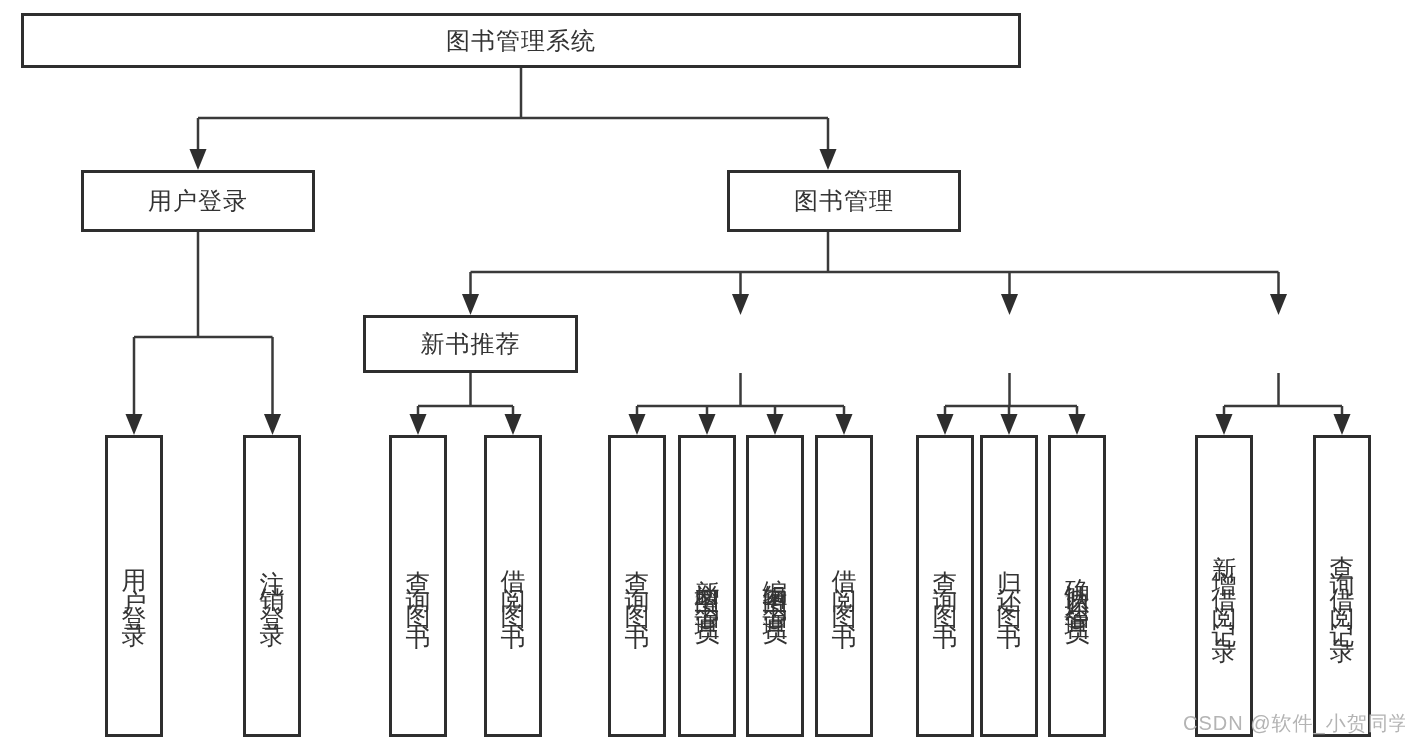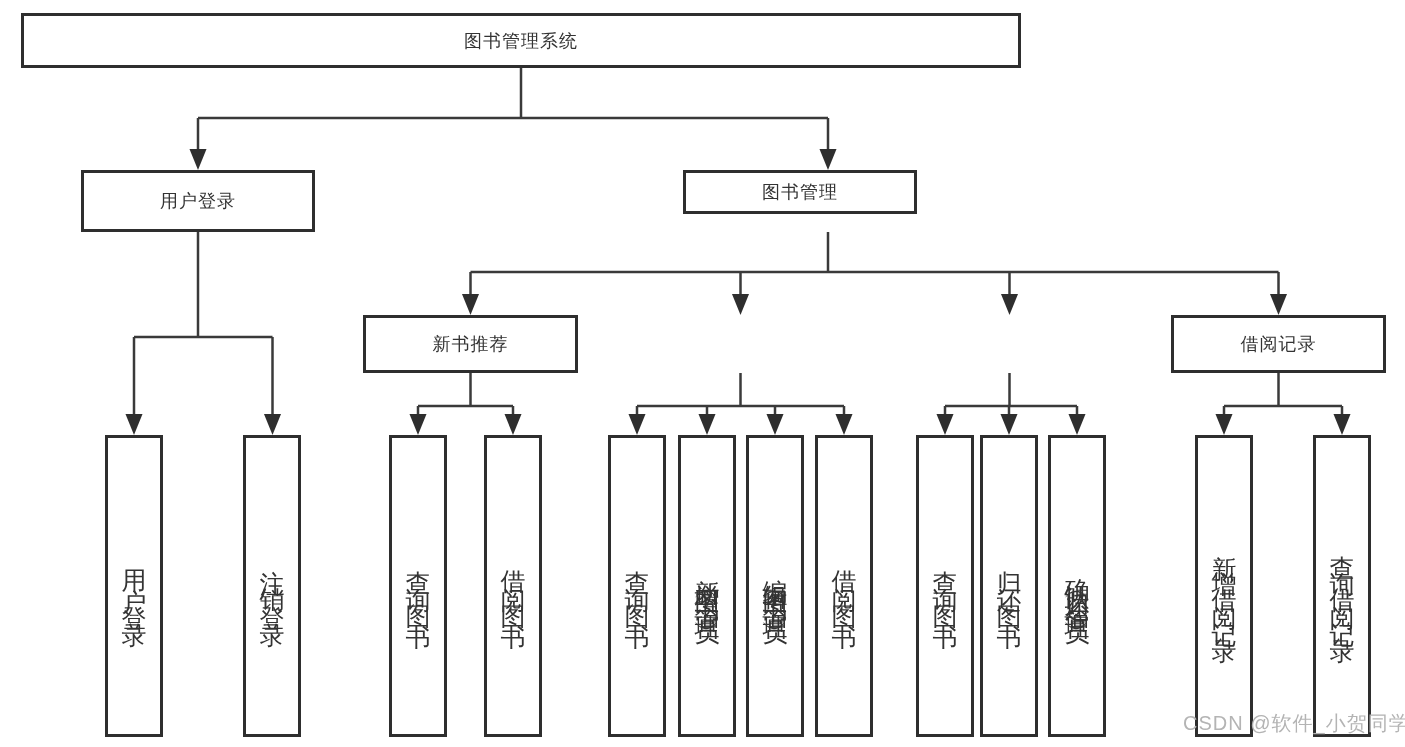--- a/index.html
+++ b/index.html
@@ -34,39 +34,39 @@
     box-sizing: border-box;
     background: #ffffff;
     border: 3px solid #2e2e2e;
     color: #333333;
     display: flex;
     align-items: center;
     justify-content: center;
     text-align: center;
   }
   .hbox {
-    font-size: 18px;
+    font-size: 24px;
     letter-spacing: 1px;
   }
   .vbox {
     writing-mode: vertical-rl;
     text-orientation: mixed;
     font-size: 25px;
     width: 58px;
     height: 302px;
     top: 435px;
     line-height: 1;
   }
   .sp-wide  { letter-spacing: 18px; }
   .sp-mid   { letter-spacing: 17px; }
   .sp-tight { letter-spacing: 6px; }
   
   .root { left: 21px;  top: 13px;  width: 1000px; height: 55px; }
   .l2a  { left: 81px;  top: 170px; width: 234px;  height: 62px; }
-  .l2b  { left: 683px; top: 170px; width: 234px;  height: 44px; }
+  .l2b  { left: 727px; top: 170px; width: 234px;  height: 62px; }
   .l3   { top: 315px; width: 215px; height: 58px; }
   .l3a  { left: 363px; }
   .l3b  { left: 633px; }
   .l3c  { left: 902px; }
   .l3d  { left: 1171px; }
   .lf1  { left: 105px; }
   .lf2  { left: 243px; }
   .lf3  { left: 389px; }
   .lf4  { left: 484px; }
   .lf5  { left: 608px; }
@@ -161,21 +161,20 @@
       <polygon points="1333.5,414 1350.5,414 1342,435"></polygon>
     </g>
   </svg>
 
   <div class="box hbox root">图书管理系统</div>
 
   <div class="box hbox l2a">用户登录</div>
   <div class="box hbox l2b">图书管理</div>
 
   <div class="box hbox l3 l3a">新书推荐</div>
-  <div class="box hbox l3 l3d">借阅记录</div>
 
   <div class="box vbox sp-wide lf1">用户登录</div>
   <div class="box vbox sp-wide lf2">注销登录</div>
   <div class="box vbox sp-wide lf3">查询图书</div>
   <div class="box vbox sp-wide lf4">借阅图书</div>
   <div class="box vbox sp-wide lf5">查询图书</div>
   <div class="box vbox sp-tight lf6">新增图书（管理员）</div>
   <div class="box vbox sp-tight lf7">编辑图书（管理员）</div>
   <div class="box vbox sp-wide lf8">借阅图书</div>
   <div class="box vbox sp-wide lf9">查询图书</div>

